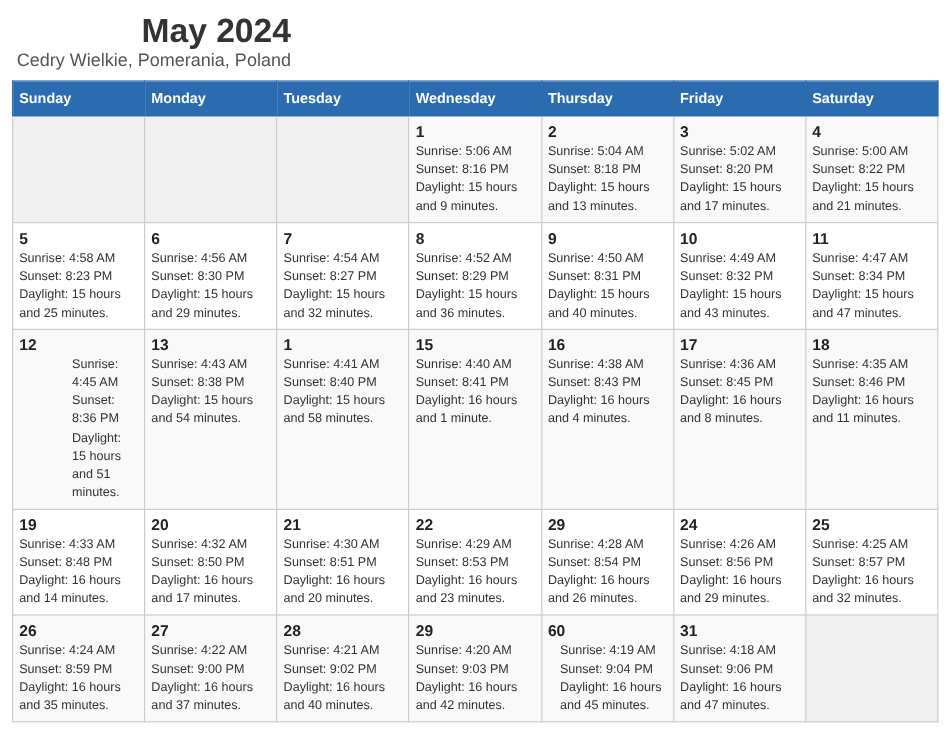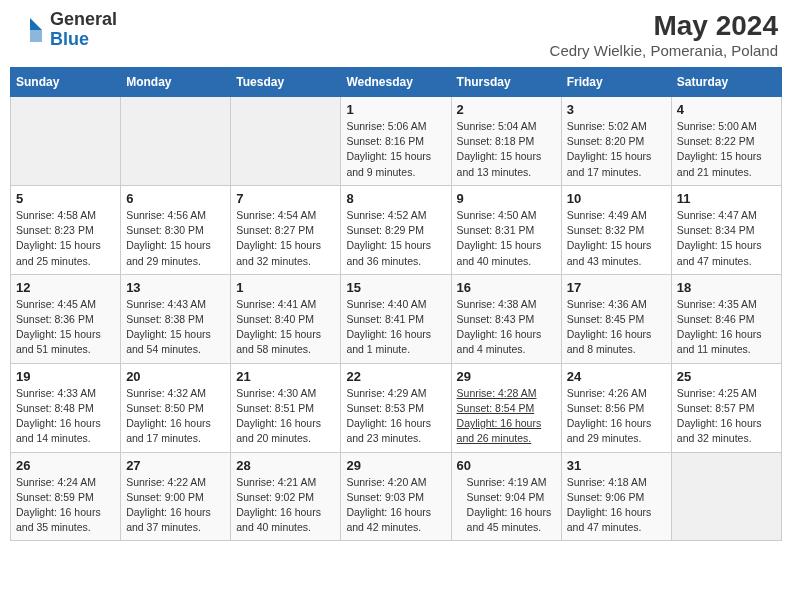--- a/index.html
+++ b/index.html
@@ -90,30 +90,20 @@
       line-height: 1.45;
     }
     .empty-cell {
       background: #f0f0f0 !important;
     }
   </style>
 </head>
 <body>
 
 <div class="header">
-  <div class="logo">
-    <svg class="logo-icon" viewBox="0 0 40 40">
-      <polygon points="20,5 35,20 20,20" fill="#1a6fb5"></polygon>
-      <polygon points="20,20 35,20 35,35 20,35" fill="#1a6fb5" opacity="0.5"></polygon>
-    </svg>
-    <div class="logo-text">
-      <span class="logo-general">General</span>
-      <span class="logo-blue">Blue</span>
-    </div>
-  </div>
   <div class="title-block">
     <div class="main-title">May 2024</div>
     <div class="subtitle">Cedry Wielkie, Pomerania, Poland</div>
   </div>
 </div>
 
 <table>
   <thead>
     <tr>
     <th>Sunday</th>
@@ -195,21 +185,21 @@
         <td>
           <div class="day-num">11</div>
           <div class="day-info" style="white-space: pre-line;">Sunrise: 4:47 AM
 Sunset: 8:34 PM
 Daylight: 15 hours and 47 minutes.</div>
         </td>
       </tr>
       <tr>
         <td>
           <div class="day-num">12</div>
-          <div class="day-info" style="white-space: pre-line;">Sunrise: 4:45 AM
+          <div class="day-info" style="white-space: pre-line; margin-left: 44px;">Sunrise: 4:45 AM
 Sunset: 8:36 PM
 Daylight: 15 hours and 51 minutes.</div>
         </td>
         <td>
           <div class="day-num">13</div>
           <div class="day-info" style="white-space: pre-line;">Sunrise: 4:43 AM
 Sunset: 8:38 PM
 Daylight: 15 hours and 54 minutes.</div>
         </td>
         <td>
@@ -263,21 +253,21 @@
 Daylight: 16 hours and 20 minutes.</div>
         </td>
         <td>
           <div class="day-num">22</div>
           <div class="day-info" style="white-space: pre-line;">Sunrise: 4:29 AM
 Sunset: 8:53 PM
 Daylight: 16 hours and 23 minutes.</div>
         </td>
         <td>
           <div class="day-num">29</div>
-          <div class="day-info" style="white-space: pre-line; text-decoration: underline;">Sunrise: 4:28 AM
+          <div class="day-info" style="white-space: pre-line;">Sunrise: 4:28 AM
 Sunset: 8:54 PM
 Daylight: 16 hours and 26 minutes.</div>
         </td>
         <td>
           <div class="day-num">24</div>
           <div class="day-info" style="white-space: pre-line;">Sunrise: 4:26 AM
 Sunset: 8:56 PM
 Daylight: 16 hours and 29 minutes.</div>
         </td>
         <td>

